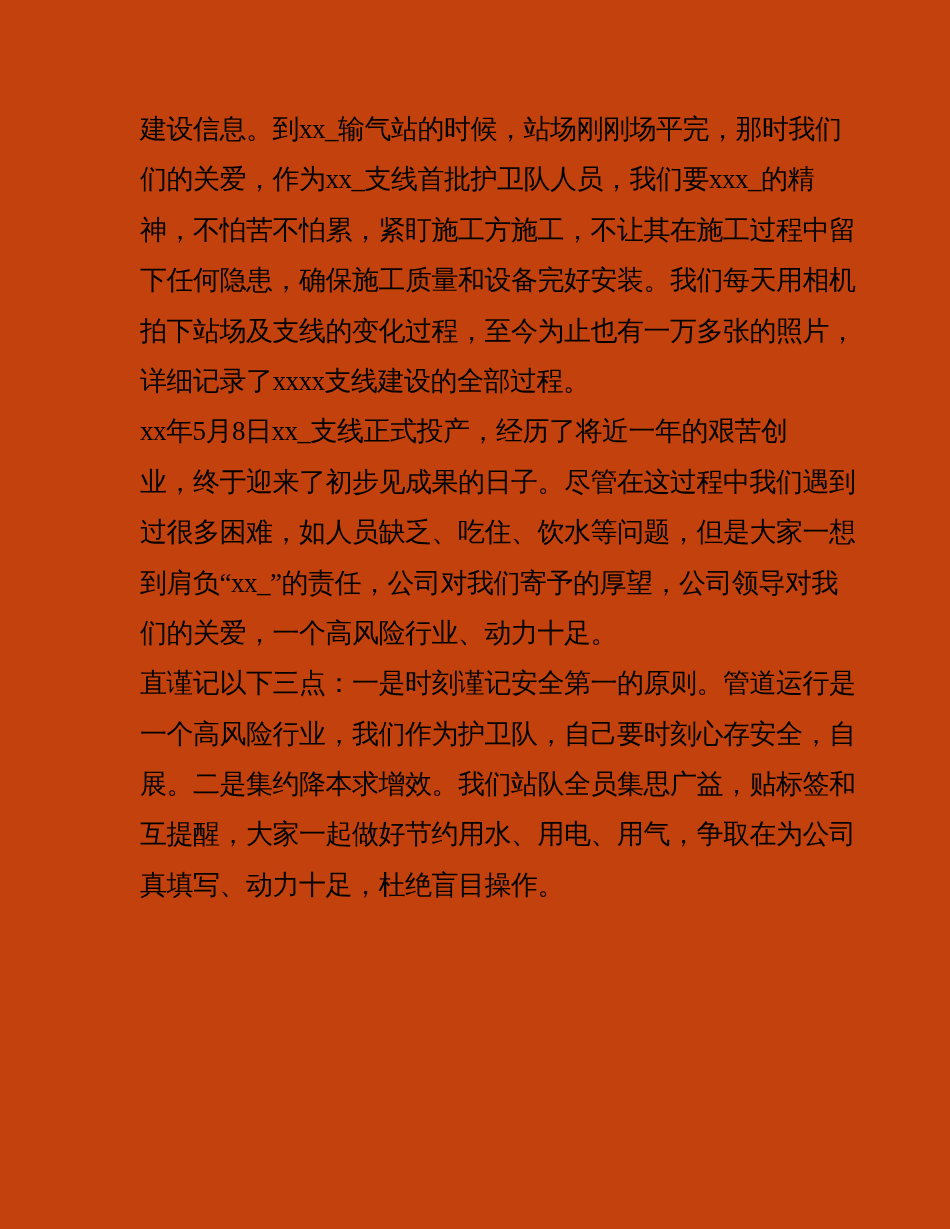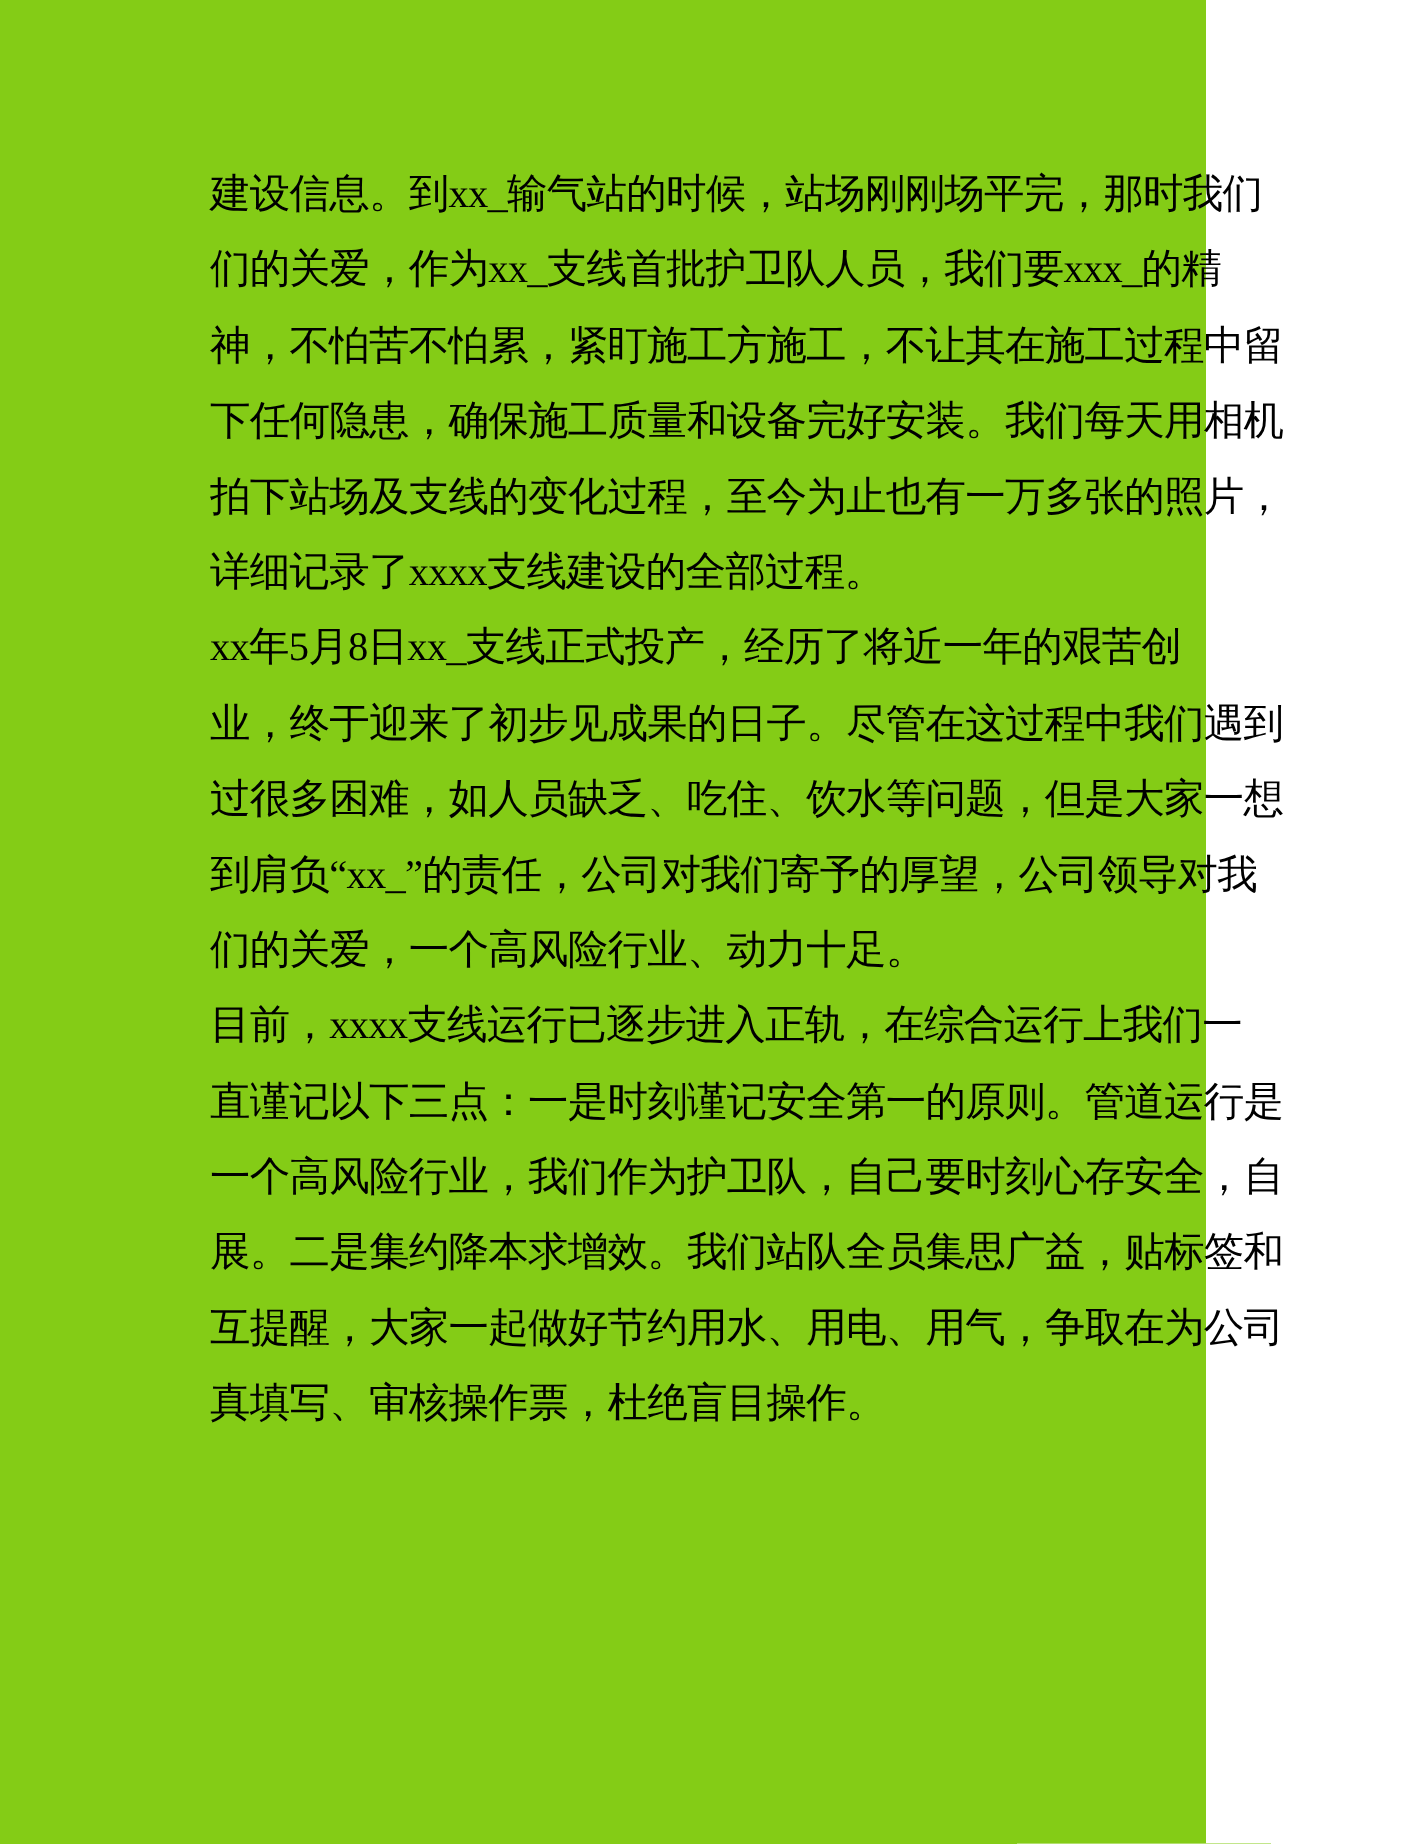--- a/index.html
+++ b/index.html
@@ -7,23 +7,23 @@
     padding: 0;
   }
   body {
     width: 950px;
     height: 1229px;
     background: #ffffff;
     overflow: hidden;
   }
   .page-canvas {
     position: relative;
-    width: 804px;
+    width: 950px;
     height: 1229px;
-    background: #84cc16;
+    background: #c2410c;
   }
   .text-block {
     position: absolute;
     left: 140px;
     top: 104px;
     width: 700px;
   }
   .text-line {
     height: 50.4px;
     line-height: 50.4px;
@@ -43,20 +43,19 @@
     <div class="text-line">们的关爱，作为xx_支线首批护卫队人员，我们要xxx_的精</div>
     <div class="text-line">神，不怕苦不怕累，紧盯施工方施工，不让其在施工过程中留</div>
     <div class="text-line">下任何隐患，确保施工质量和设备完好安装。我们每天用相机</div>
     <div class="text-line">拍下站场及支线的变化过程，至今为止也有一万多张的照片，</div>
     <div class="text-line">详细记录了xxxx支线建设的全部过程。</div>
     <div class="text-line">xx年5月8日xx_支线正式投产，经历了将近一年的艰苦创</div>
     <div class="text-line">业，终于迎来了初步见成果的日子。尽管在这过程中我们遇到</div>
     <div class="text-line">过很多困难，如人员缺乏、吃住、饮水等问题，但是大家一想</div>
     <div class="text-line">到肩负“xx_”的责任，公司对我们寄予的厚望，公司领导对我</div>
     <div class="text-line">们的关爱，一个高风险行业、动力十足。</div>
-    <div class="text-line">目前，xxxx支线运行已逐步进入正轨，在综合运行上我们一</div>
     <div class="text-line">直谨记以下三点：一是时刻谨记安全第一的原则。管道运行是</div>
     <div class="text-line">一个高风险行业，我们作为护卫队，自己要时刻心存安全，自</div>
     <div class="text-line">展。二是集约降本求增效。我们站队全员集思广益，贴标签和</div>
     <div class="text-line">互提醒，大家一起做好节约用水、用电、用气，争取在为公司</div>
-    <div class="text-line">真填写、审核操作票，杜绝盲目操作。</div>
+    <div class="text-line">真填写、动力十足，杜绝盲目操作。</div>
   </div>
 </div>
 
 </body></html>

